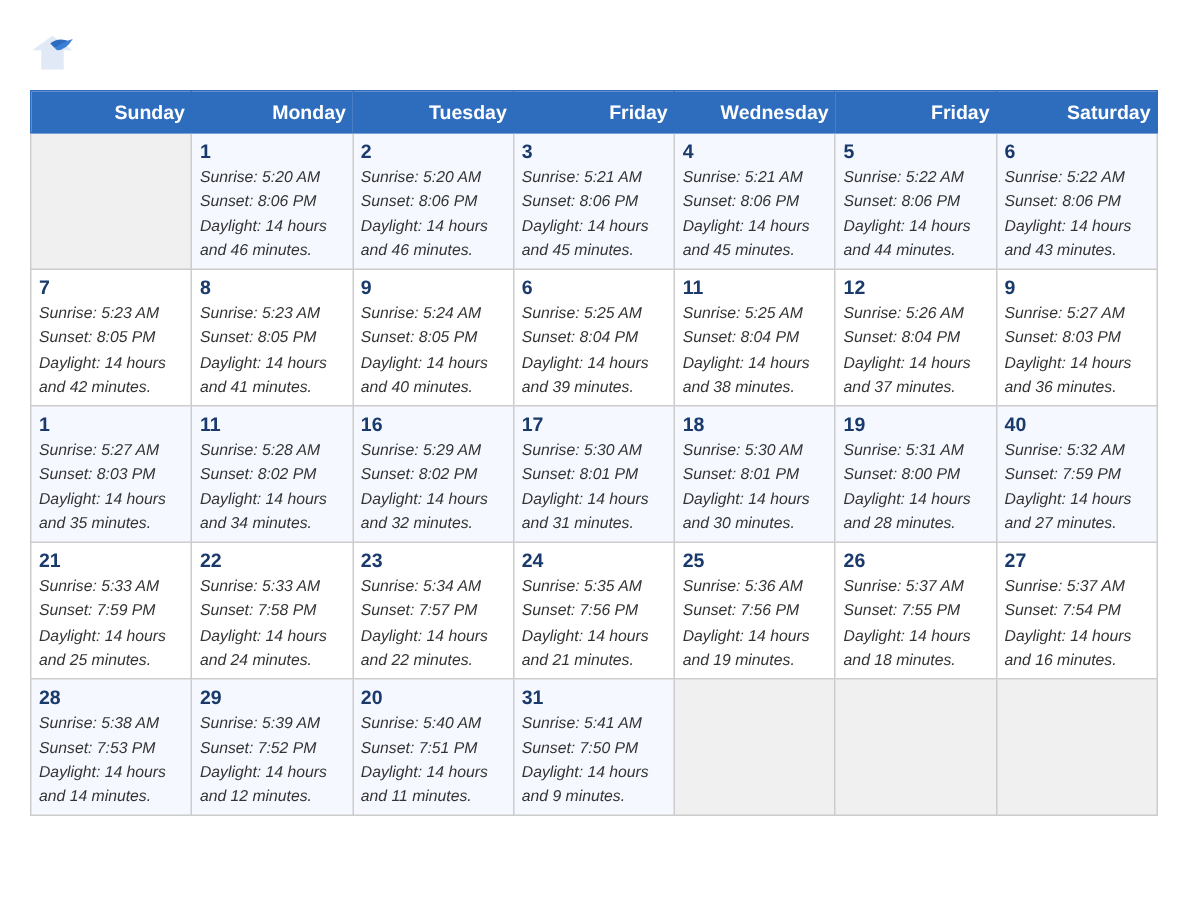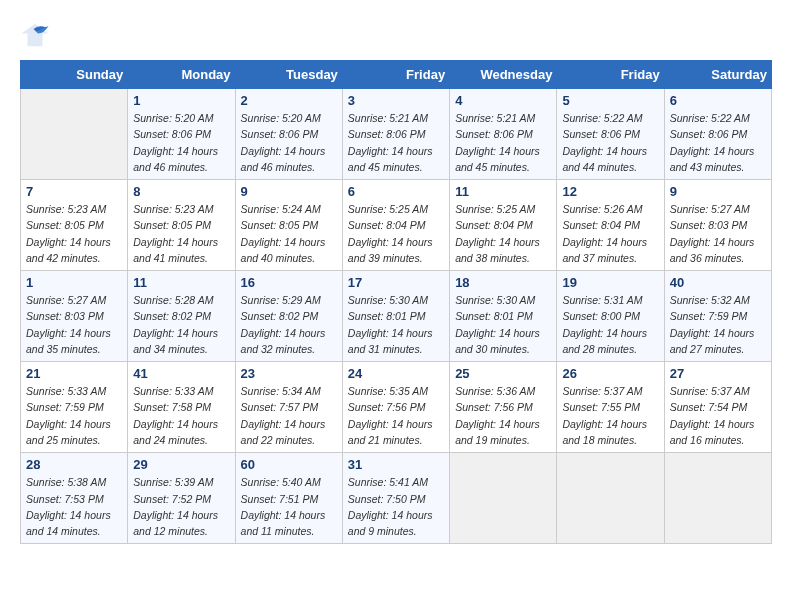--- a/index.html
+++ b/index.html
@@ -215,21 +215,21 @@
           <span class="day-number">40</span>
           <div class="day-info">Sunrise: 5:32 AM<br>Sunset: 7:59 PM<br>Daylight: 14 hours<br>and 27 minutes.</div>
         </td>
       </tr>
       <tr>
         <td>
           <span class="day-number">21</span>
           <div class="day-info">Sunrise: 5:33 AM<br>Sunset: 7:59 PM<br>Daylight: 14 hours<br>and 25 minutes.</div>
         </td>
         <td>
-          <span class="day-number">41</span>
+          <span class="day-number">22</span>
           <div class="day-info">Sunrise: 5:33 AM<br>Sunset: 7:58 PM<br>Daylight: 14 hours<br>and 24 minutes.</div>
         </td>
         <td>
           <span class="day-number">23</span>
           <div class="day-info">Sunrise: 5:34 AM<br>Sunset: 7:57 PM<br>Daylight: 14 hours<br>and 22 minutes.</div>
         </td>
         <td>
           <span class="day-number">24</span>
           <div class="day-info">Sunrise: 5:35 AM<br>Sunset: 7:56 PM<br>Daylight: 14 hours<br>and 21 minutes.</div>
         </td>
@@ -249,21 +249,21 @@
       <tr>
         <td>
           <span class="day-number">28</span>
           <div class="day-info">Sunrise: 5:38 AM<br>Sunset: 7:53 PM<br>Daylight: 14 hours<br>and 14 minutes.</div>
         </td>
         <td>
           <span class="day-number">29</span>
           <div class="day-info">Sunrise: 5:39 AM<br>Sunset: 7:52 PM<br>Daylight: 14 hours<br>and 12 minutes.</div>
         </td>
         <td>
-          <span class="day-number">60</span>
+          <span class="day-number">20</span>
           <div class="day-info">Sunrise: 5:40 AM<br>Sunset: 7:51 PM<br>Daylight: 14 hours<br>and 11 minutes.</div>
         </td>
         <td>
           <span class="day-number">31</span>
           <div class="day-info">Sunrise: 5:41 AM<br>Sunset: 7:50 PM<br>Daylight: 14 hours<br>and 9 minutes.</div>
         </td>
         <td class="empty"></td>
         <td class="empty"></td>
         <td class="empty"></td>
       </tr>

